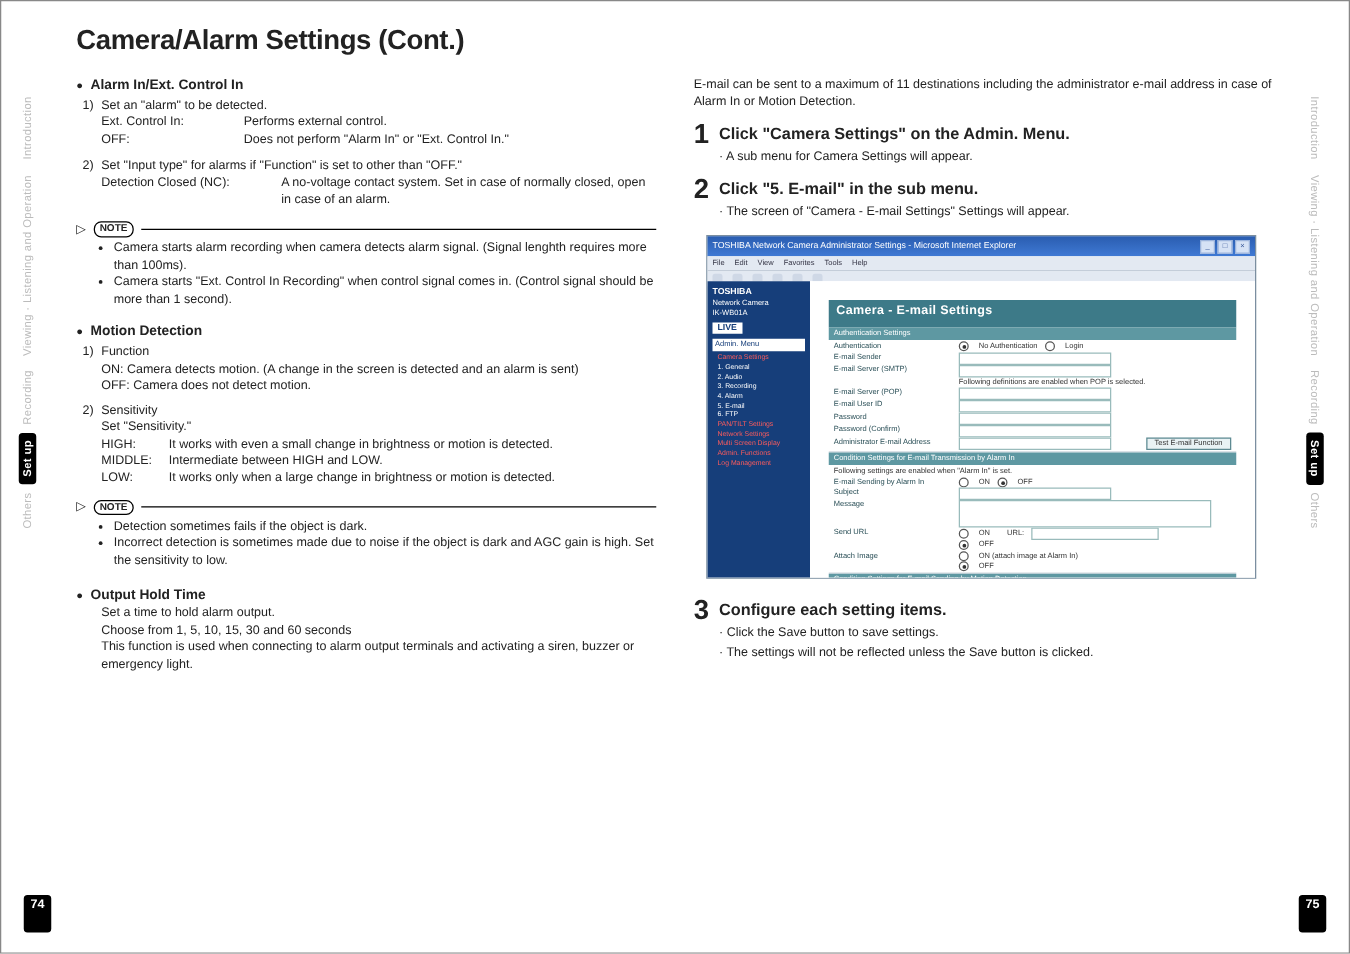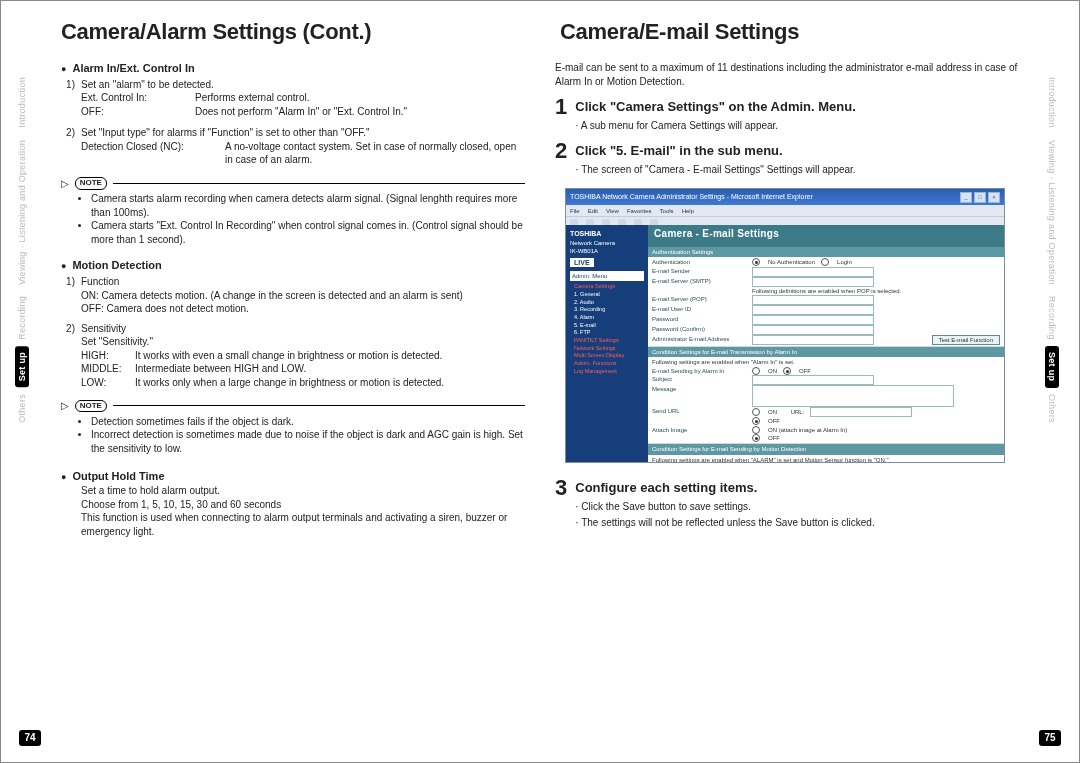--- a/index.html
+++ b/index.html
@@ -247,21 +247,21 @@
   }
   .ie-side li {
     color: #fff;
     font-size: 5.5px;
     line-height: 1.4;
   }
   .ie-side li.active { color: #ff5c5c; }
   .ie-main {
     flex: 1;
     background: #fff;
-    padding: 0;
+    padding: 15px;
     overflow: hidden;
   }
   .ie-banner {
     height: 18px;
     background: #3d7a88;
     color: #fff;
     font-size: 10px;
     font-weight: bold;
     padding: 2px 6px;
     letter-spacing: 0.3px;
@@ -340,21 +340,21 @@
     background: #000;
     color: #fff;
     font-weight: bold;
     border-radius: 3px;
   }
 
   .page-num {
     position: absolute;
     bottom: 16px;
     width: 22px;
-    height: 16px;
+    height: 30px;
     background: #000;
     color: #fff;
     font-size: 10px;
     font-weight: bold;
     text-align: center;
     line-height: 16px;
     border-radius: 3px;
   }
   .page-num.left { left: 18px; }
   .page-num.right { right: 18px; }
@@ -364,21 +364,20 @@
     line-height: 1.35;
     margin-bottom: 6px;
   }
 </style>
 </head>
 <body>
 
 <div class="spread">
   <div class="title-row">
     <div class="title">Camera/Alarm Settings (Cont.)</div>
-    <div class="title title-right">Camera/E-mail Settings</div>
   </div>
 
   <div class="tabstrip left">
     <div class="vtab">Introduction</div>
     <div class="vtab">Viewing · Listening and Operation</div>
     <div class="vtab">Recording</div>
     <div class="vtab active">Set up</div>
     <div class="vtab">Others</div>
   </div>
 

